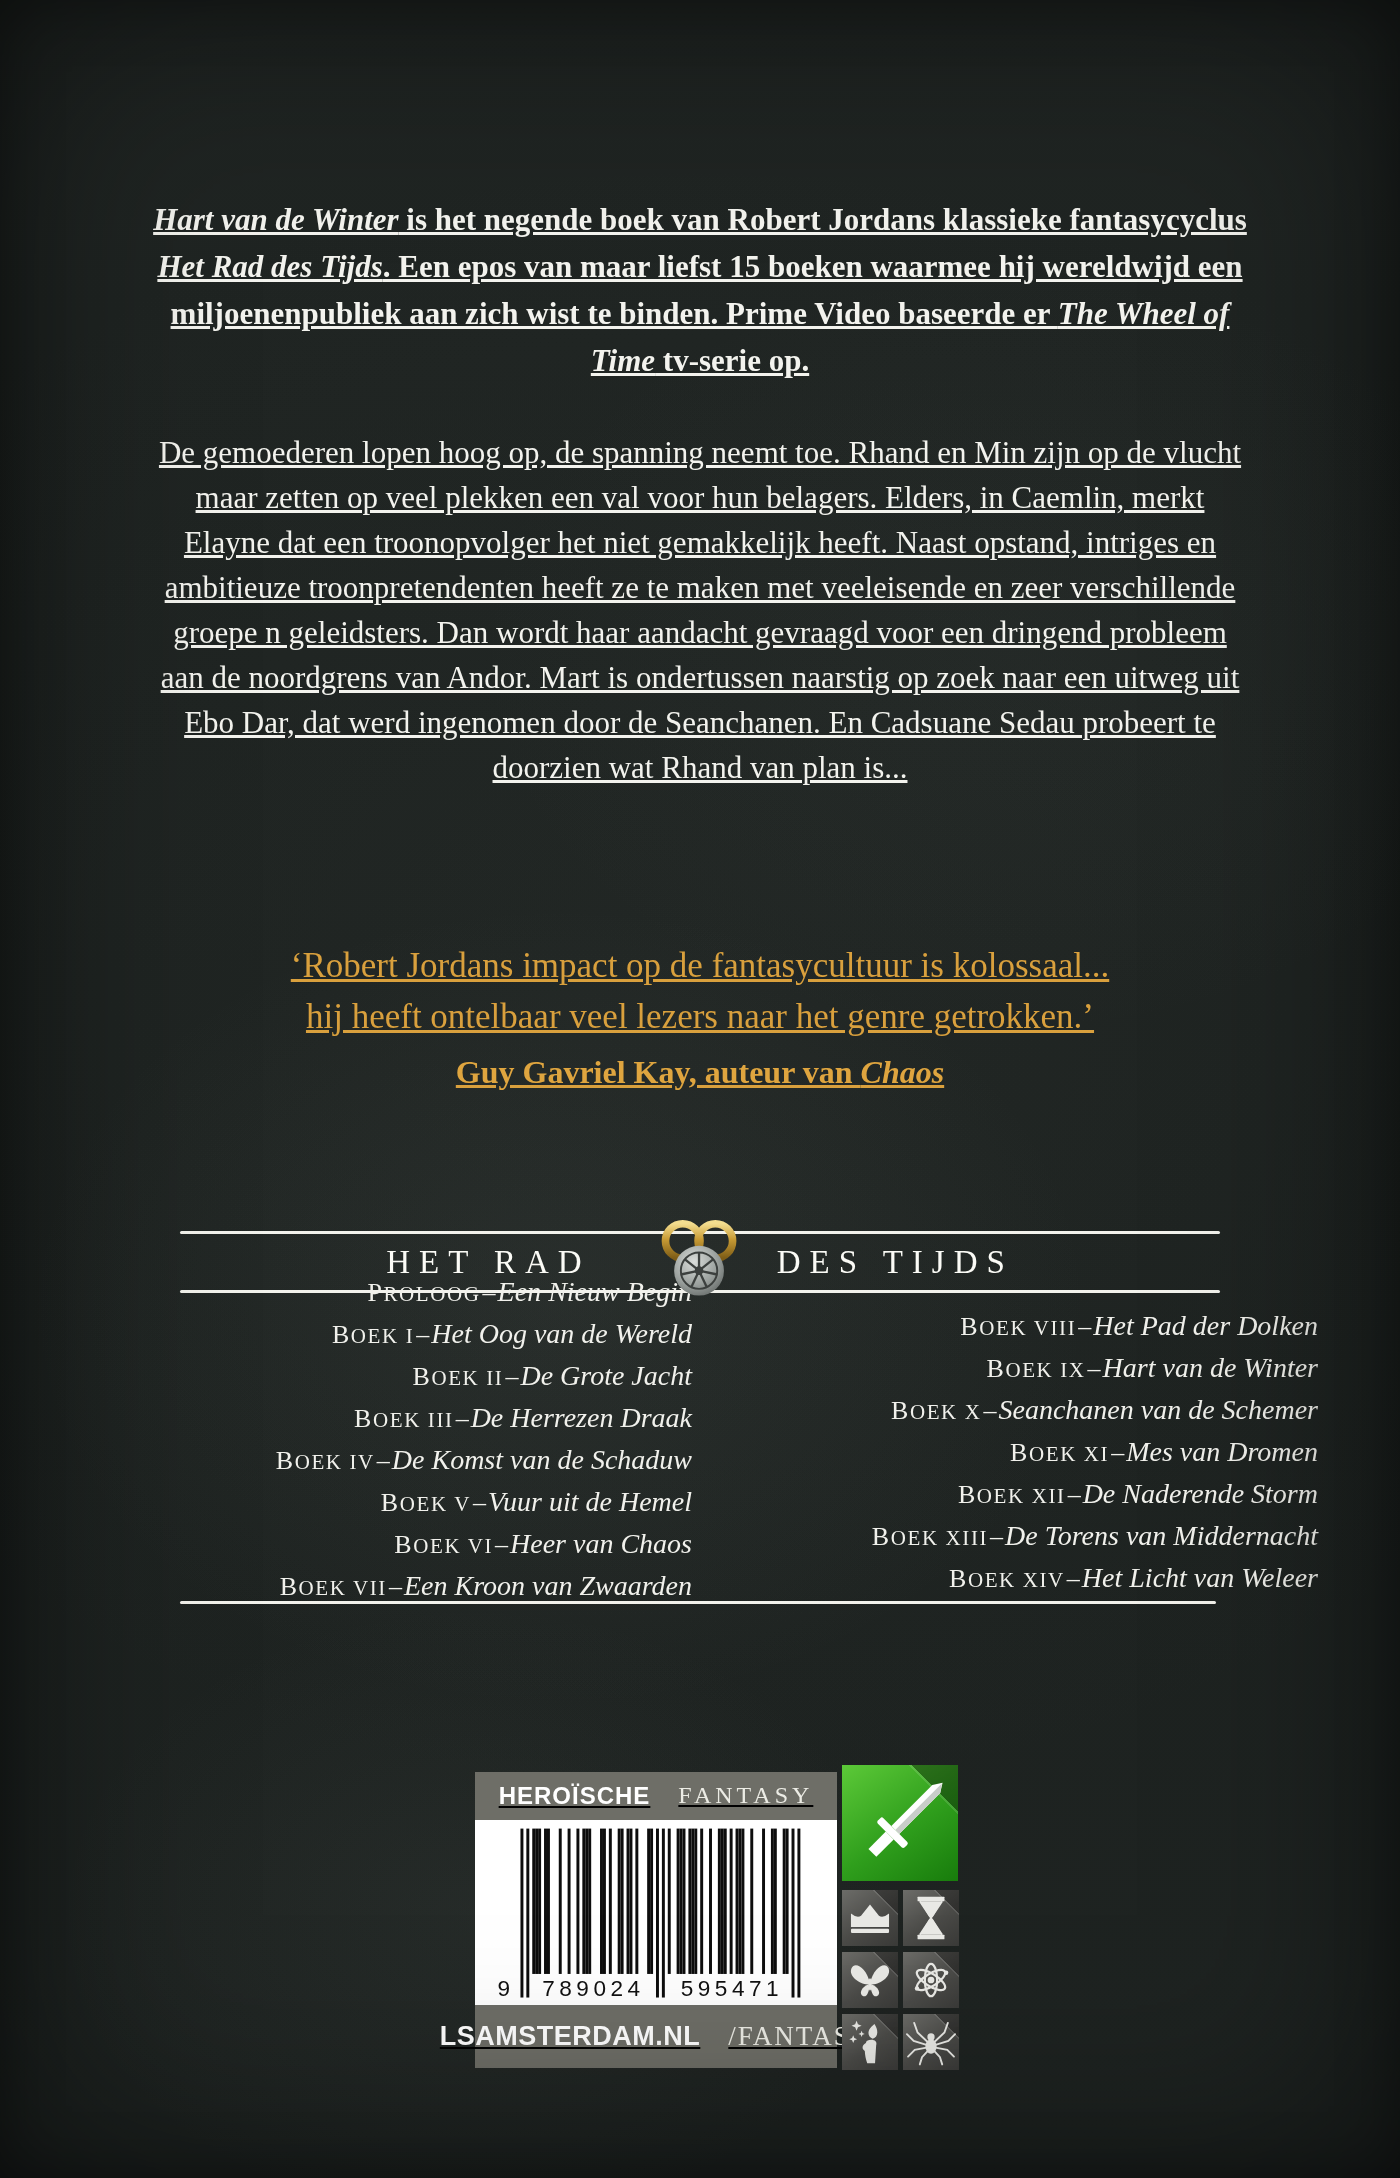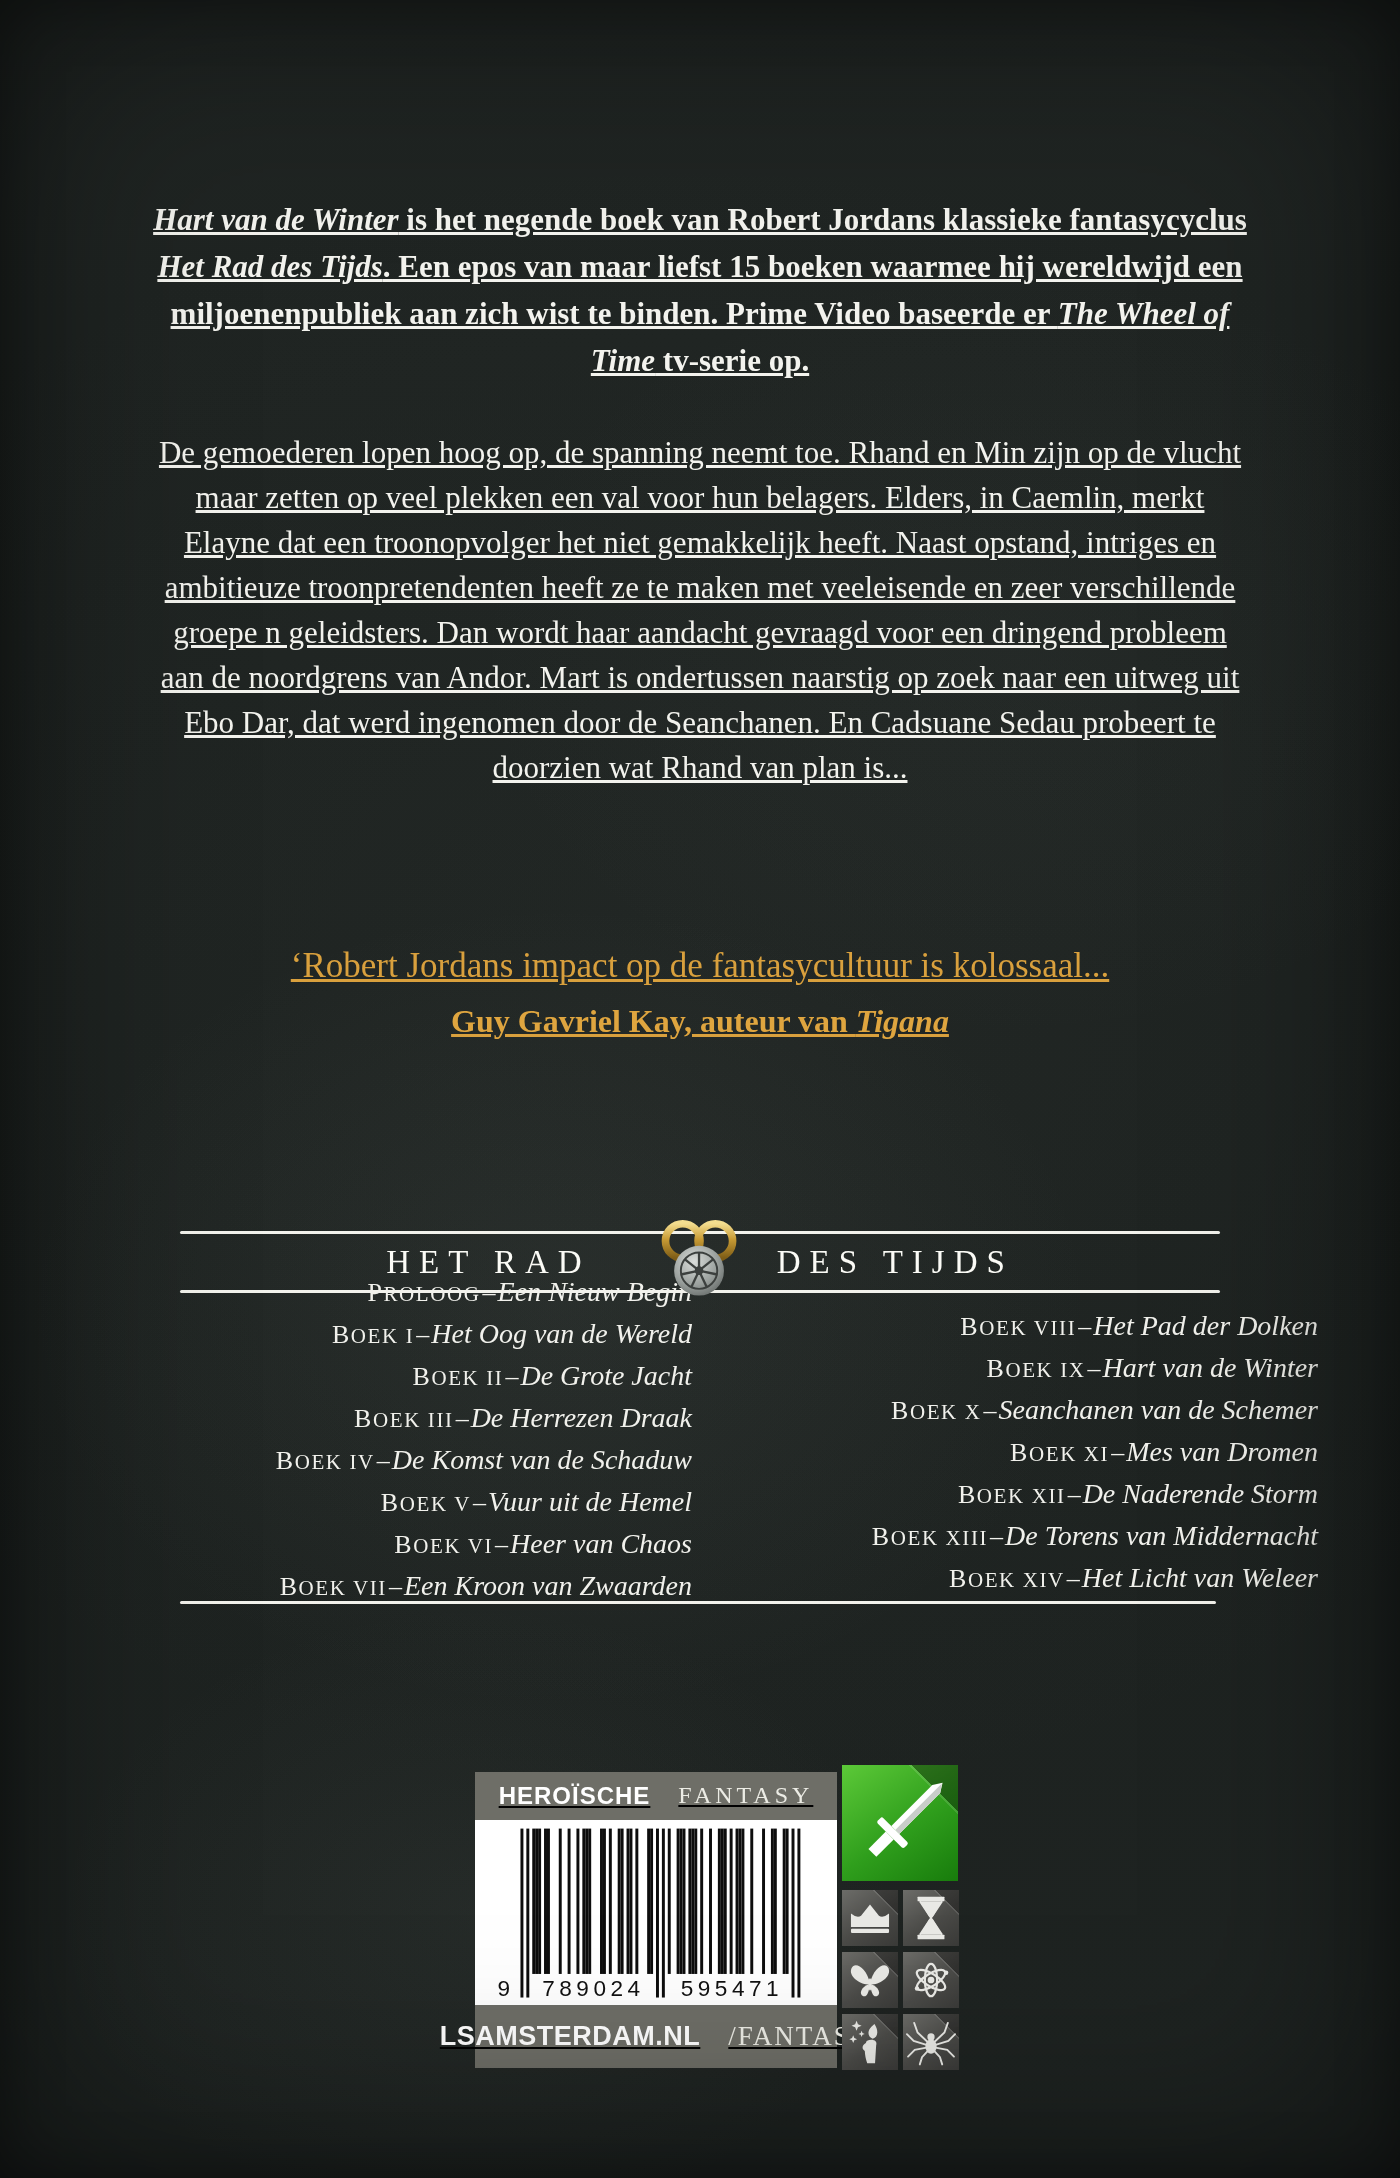--- a/index.html
+++ b/index.html
@@ -74,21 +74,22 @@
 <body>
 
 <div id="cover">
 
   <div class="abs blurb centered whitetext"><i>Hart van de Winter</i><span> is het negende boek van Robert Jordans klassieke fantasycyclus </span><i>Het Rad des Tijds</i><span>. Een epos van maar liefst 15 boeken waarmee hij wereldwijd een miljoenenpubliek aan zich wist te binden. Prime Video baseerde er </span><i>The Wheel of Time</i><span> tv-serie op.</span></div>
 
   <div class="abs synopsis centered whitetext">De gemoederen lopen hoog op, de spanning neemt toe. Rhand en Min zijn op de vlucht maar zetten op veel plekken een val voor hun belagers. Elders, in Caemlin, merkt Elayne dat een troonopvolger het niet gemakkelijk heeft. Naast opstand, intriges en ambitieuze troonpretendenten heeft ze te maken met veeleisende en zeer verschillende groepe n geleidsters. Dan wordt haar aandacht gevraagd voor een dringend probleem aan de noordgrens van Andor. Mart is ondertussen naarstig op zoek naar een uitweg uit Ebo Dar, dat werd ingenomen door de Seanchanen. En Cadsuane Sedau probeert te doorzien wat Rhand van plan is...</div>
 
   <div class="abs quote centered">
     <div>‘Robert Jordans impact op de fantasycultuur is kolossaal...</div>
-    <div class="attr"><span>Guy Gavriel Kay, auteur van </span><i>Tigana</i></div>
+    <div>hij heeft ontelbaar veel lezers naar het genre getrokken.’</div>
+    <div class="attr"><span>Guy Gavriel Kay, auteur van </span><i>Chaos</i></div>
   </div>
 
   <div class="abs series">
     <div class="rule t"></div>
     <div class="rule b"></div>
     <div class="series-inner">
       <span>HET RAD</span>
       <span>DES TIJDS</span>
     </div>
     <svg class="series-logo" viewBox="0 0 104 96">

